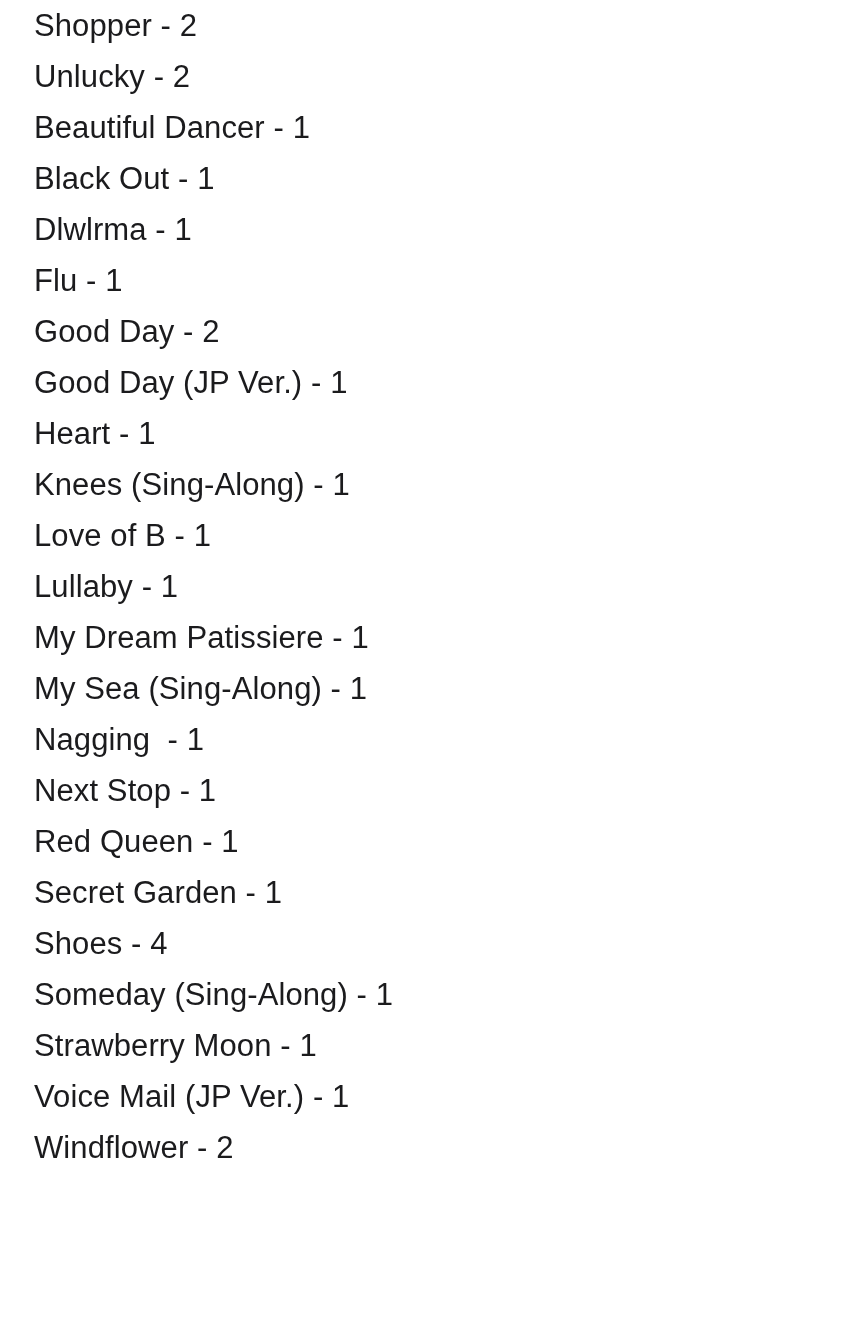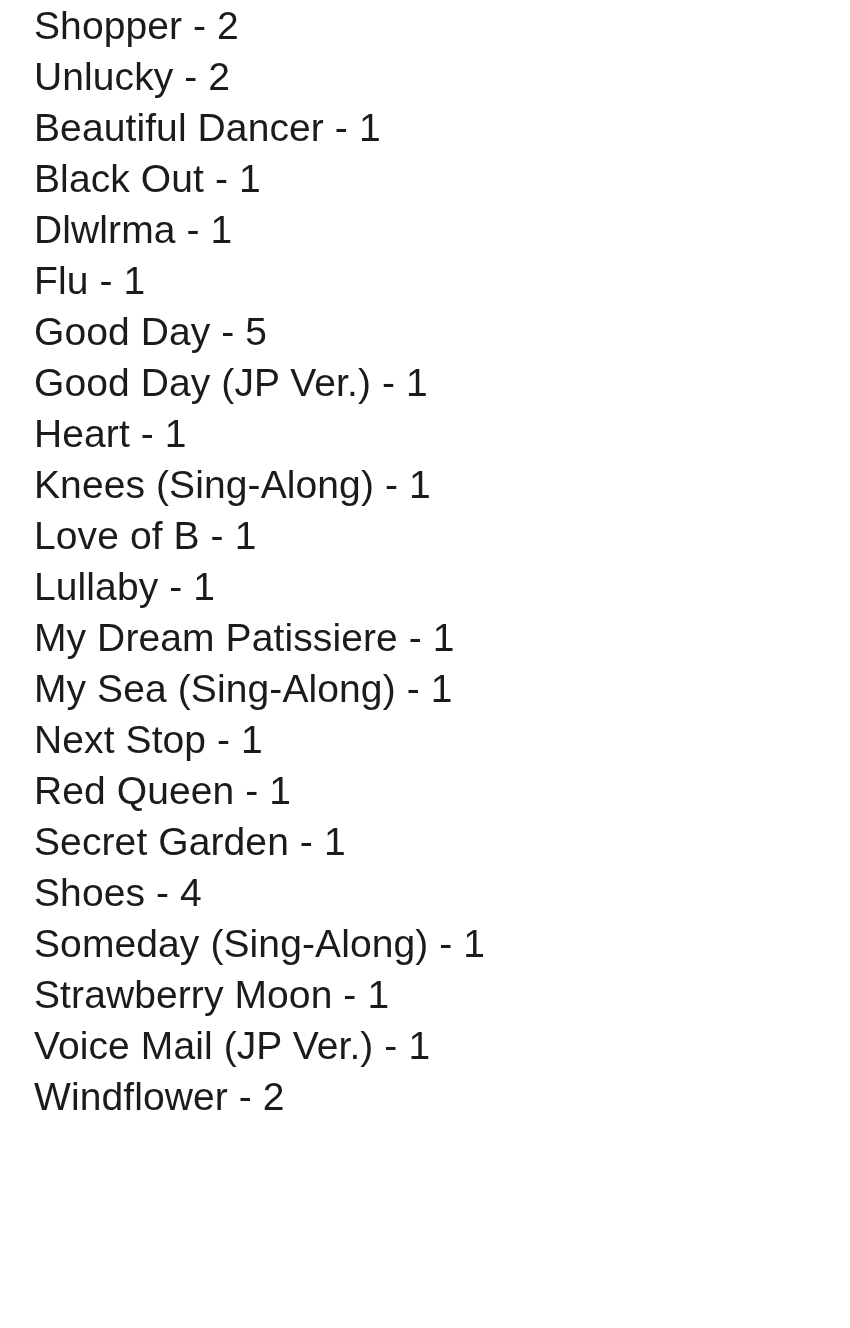--- a/index.html
+++ b/index.html
@@ -18,46 +18,47 @@
     left: 34px;
     top: 0px;
     width: 790px;
     list-style: none;
     margin: 0;
     padding: 0;
   }
   #song-tally-list .tally-row {
     height: 51px;
     line-height: 51px;
-    font-size: 39px;
+    font-size: 31px;
     font-weight: 400;
     color: #1b1b1d;
     letter-spacing: 0.1px;
     white-space: pre;
     -webkit-font-smoothing: antialiased;
   }
 </style>
 </head>
 <body>
 
 <ul id="song-tally-list">
     <li class="tally-row">Shopper - 2</li>
     <li class="tally-row">Unlucky - 2</li>
     <li class="tally-row">Beautiful Dancer - 1</li>
     <li class="tally-row">Black Out - 1</li>
     <li class="tally-row">Dlwlrma - 1</li>
     <li class="tally-row">Flu - 1</li>
-    <li class="tally-row">Good Day - 5</li>
+    <li class="tally-row">Good Day - 2</li>
     <li class="tally-row">Good Day (JP Ver.) - 1</li>
     <li class="tally-row">Heart - 1</li>
     <li class="tally-row">Knees (Sing-Along) - 1</li>
     <li class="tally-row">Love of B - 1</li>
     <li class="tally-row">Lullaby - 1</li>
     <li class="tally-row">My Dream Patissiere - 1</li>
     <li class="tally-row">My Sea (Sing-Along) - 1</li>
+    <li class="tally-row">Nagging  - 1</li>
     <li class="tally-row">Next Stop - 1</li>
     <li class="tally-row">Red Queen - 1</li>
     <li class="tally-row">Secret Garden - 1</li>
     <li class="tally-row">Shoes - 4</li>
     <li class="tally-row">Someday (Sing-Along) - 1</li>
     <li class="tally-row">Strawberry Moon - 1</li>
     <li class="tally-row">Voice Mail (JP Ver.) - 1</li>
     <li class="tally-row">Windflower - 2</li>
   </ul>
 

